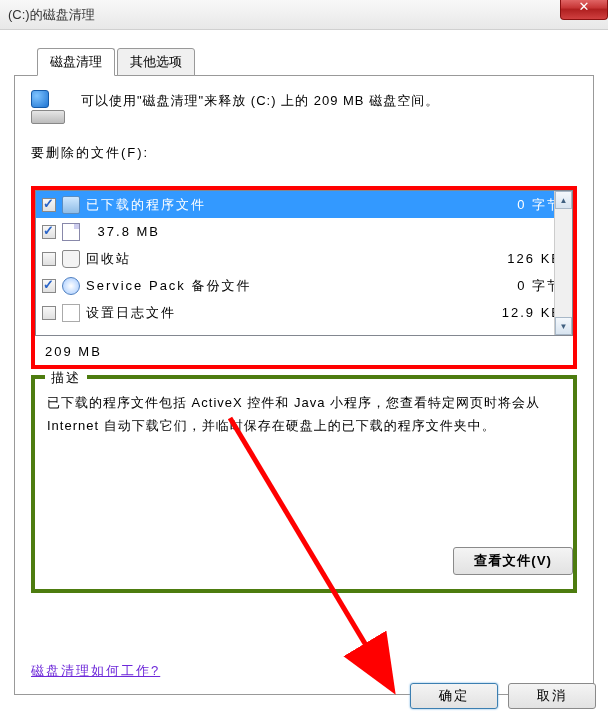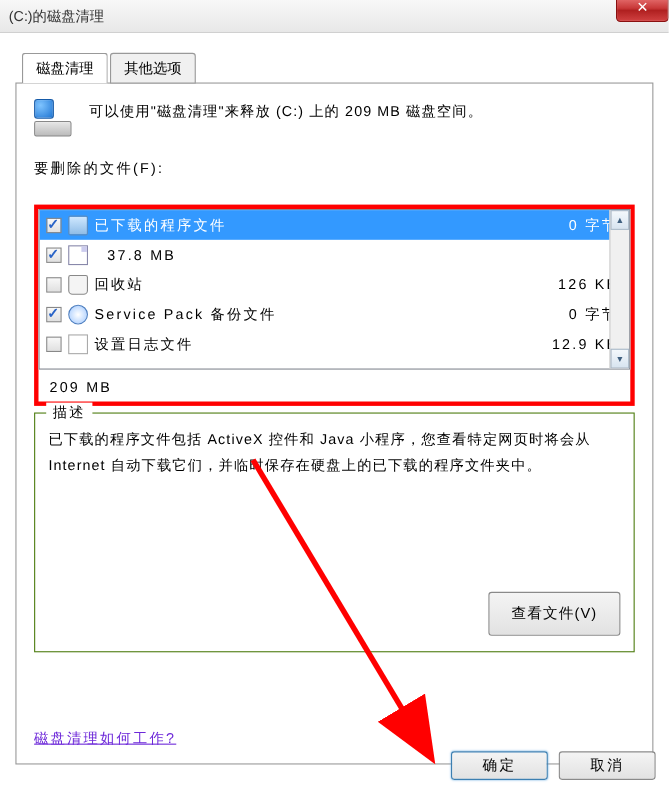--- a/index.html
+++ b/index.html
@@ -35,21 +35,21 @@
       line-height: 18px;
       font-size: 13px;
       cursor: pointer;
     }
     .tab-container {
       margin: 18px 14px 0 14px;
       position: relative;
     }
     .tabs {
       display: flex;
-      margin-left: 6px;
+      margin-left: 23px;
       position: relative;
       z-index: 2;
     }
     .tab {
       padding: 4px 12px;
       border: 1px solid #999;
       background: #fff;
       margin-right: 2px;
       border-radius: 3px 3px 0 0;
       cursor: pointer;
@@ -140,43 +140,44 @@
       font-size: 8px; color: #406080;
     }
     .scroll-arrow.down { position: absolute; bottom: 0; }
     .total-row {
       display: flex;
       justify-content: space-between;
       padding: 8px 10px 6px 10px;
       letter-spacing: 2px;
     }
     .group-box {
-      border: 1px solid #4d7c0f;
+      border: 4px solid #4d7c0f;
       margin-top: 6px;
       padding: 12px 12px 14px 12px;
       position: relative;
       height: 218px;
     }
     .group-title {
       position: absolute;
       top: -10px; left: 10px;
       background: #fff;
       padding: 0 6px;
       letter-spacing: 2px;
     }
     .desc-text { line-height: 1.8; letter-spacing: 1px; }
     .view-btn {
       position: absolute;
-      right: 12px; bottom: 14px;
-      width: 120px; height: 40px;
+      right: 0; bottom: 14px;
+      width: 120px; height: 28px;
       background: linear-gradient(to bottom, #f4f4f4, #e2e2e2);
       border: 1px solid #8a8a8a;
       border-radius: 3px;
       cursor: pointer;
       letter-spacing: 1px;
+      font-weight: bold;
     }
     .help-link {
       position: absolute;
       bottom: 14px; left: 16px;
       color: #6d28d9;
       text-decoration: underline;
       cursor: pointer;
       letter-spacing: 2px;
     }
     .dialog-buttons {

